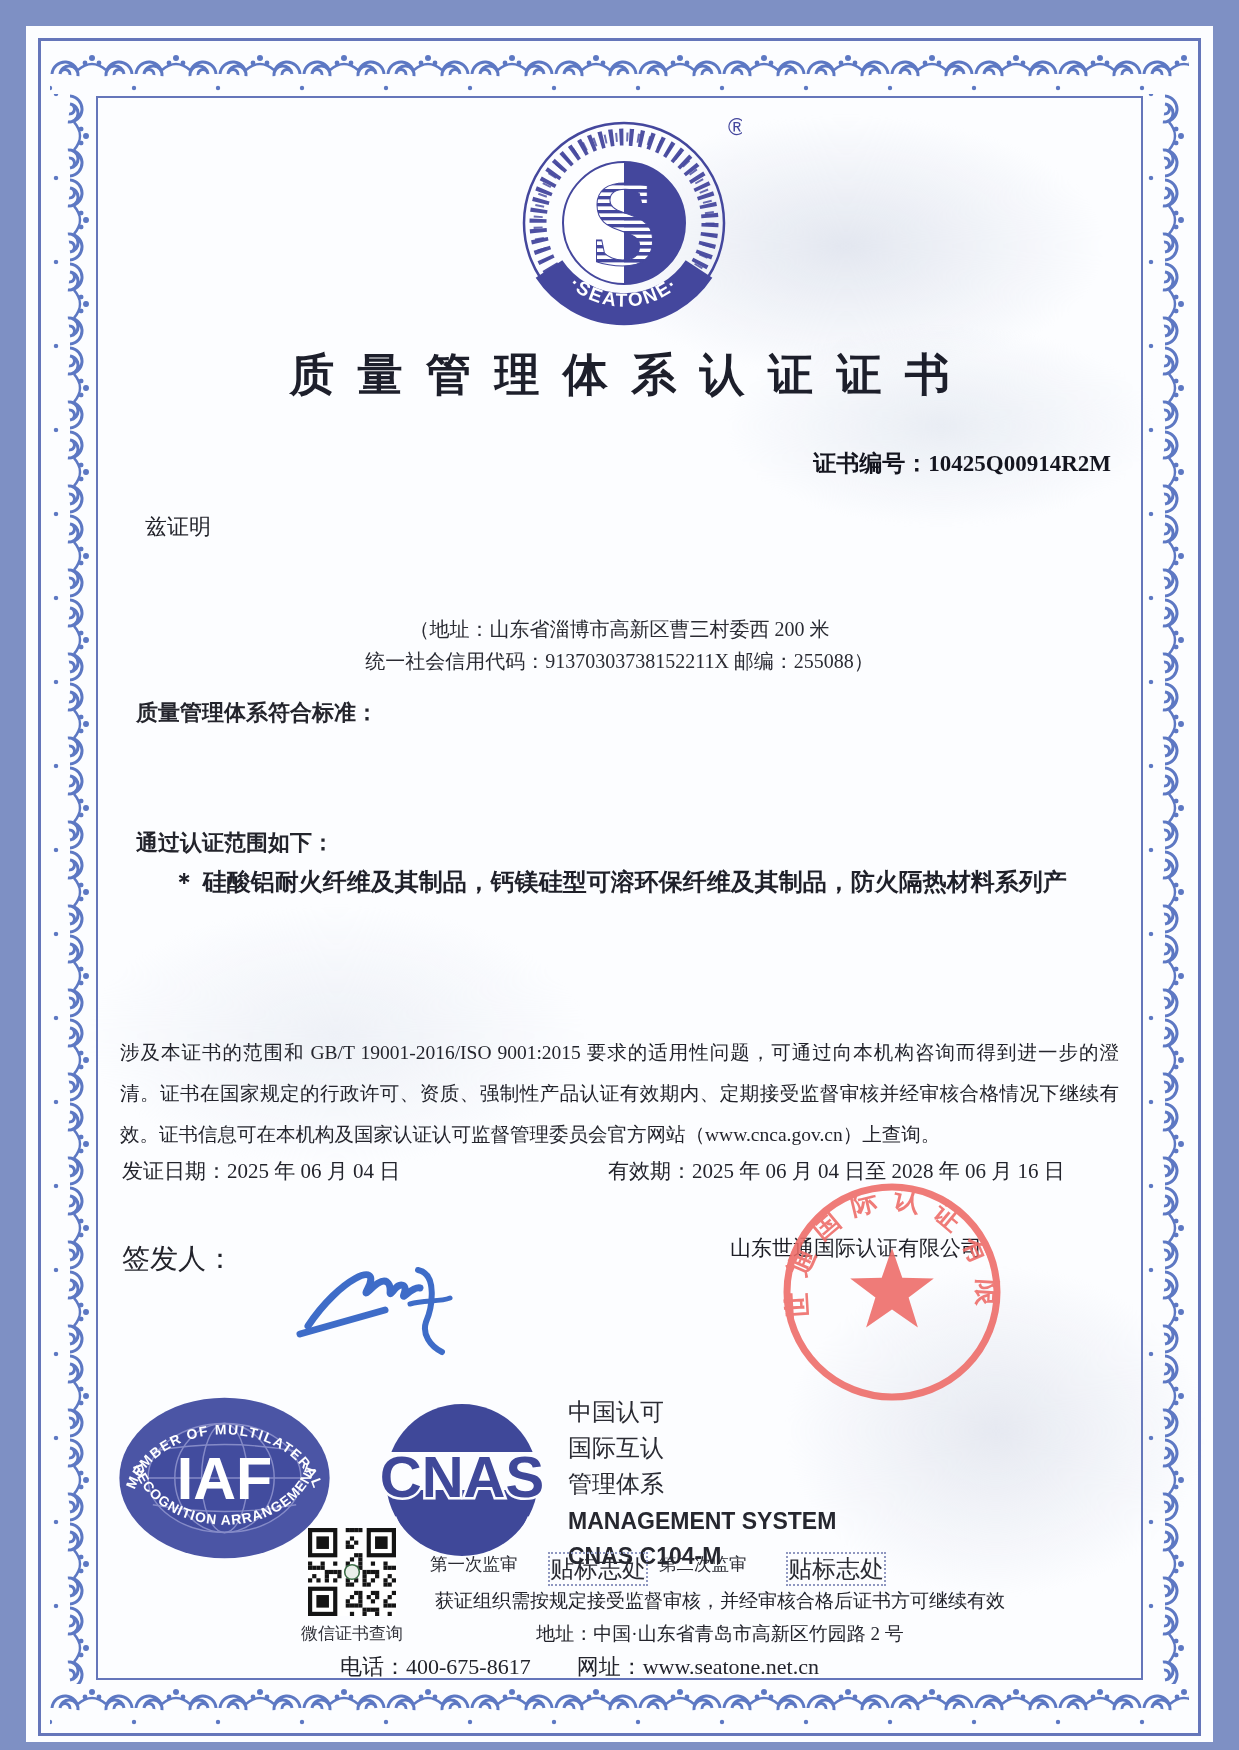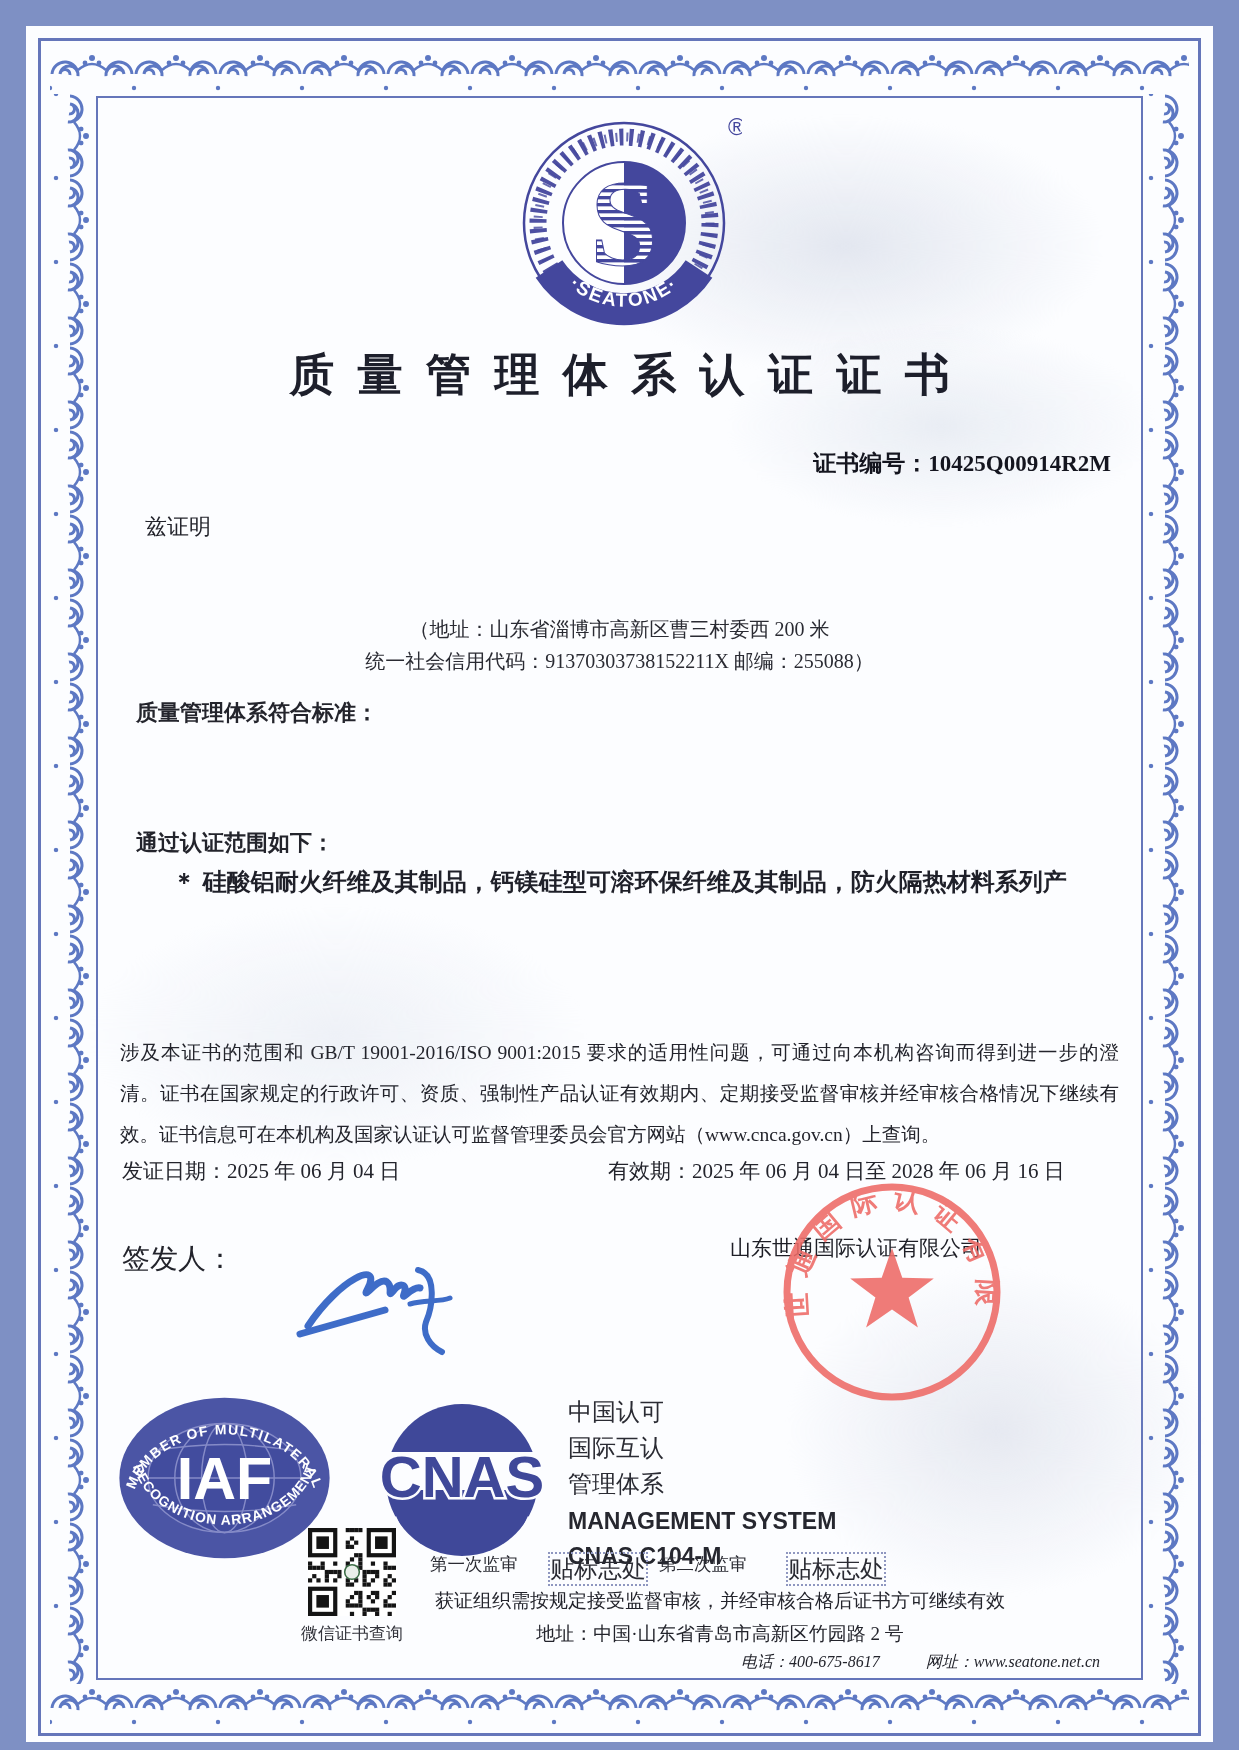--- a/index.html
+++ b/index.html
@@ -54,21 +54,21 @@
   .accred .zh{font-size:24px;line-height:36px;color:#2a2b33;}
   .accred .en{font-size:23px;line-height:31px;font-weight:bold;color:#26272f;margin-top:4px;}
   .qr{left:208px;top:1428px;width:88px;height:88px;}
   .qr-caption{left:190px;top:1522px;width:124px;text-align:center;font-size:17px;color:#33343c;}
   .audit-label{top:1452px;font-size:17.5px;color:#2a2b33;}
   .a1{left:330px;} .a2{left:559px;}
   .sticker-box{top:1446px;width:96px;height:30px;border:2px dotted #8f97c0;font-size:24px;line-height:30px;text-align:center;color:#2a2b33;margin-top:6px;}
   .b1{left:448px;} .b2{left:686px;}
   .note{left:240px;width:760px;top:1488px;text-align:center;font-size:19px;color:#23242c;}
   .addr-footer{left:240px;width:760px;top:1521px;text-align:center;font-size:19px;color:#23242c;}
-  .phone-row{left:240px;width:760px;top:1552px;text-align:right;font-size:16px;color:#23242c;font-style:italic;}
+  .phone-row{left:240px;width:760px;top:1552px;text-align:left;font-size:22px;color:#23242c;}
   .phone-row .gap{display:inline-block;width:46px;}
 </style>
 </head>
 <body>
 
 <div class="sheet">
   <div class="cloud c1"></div>
   <div class="cloud c2"></div>
   <div class="cloud c3"></div>
   <div class="cloud c4"></div>

